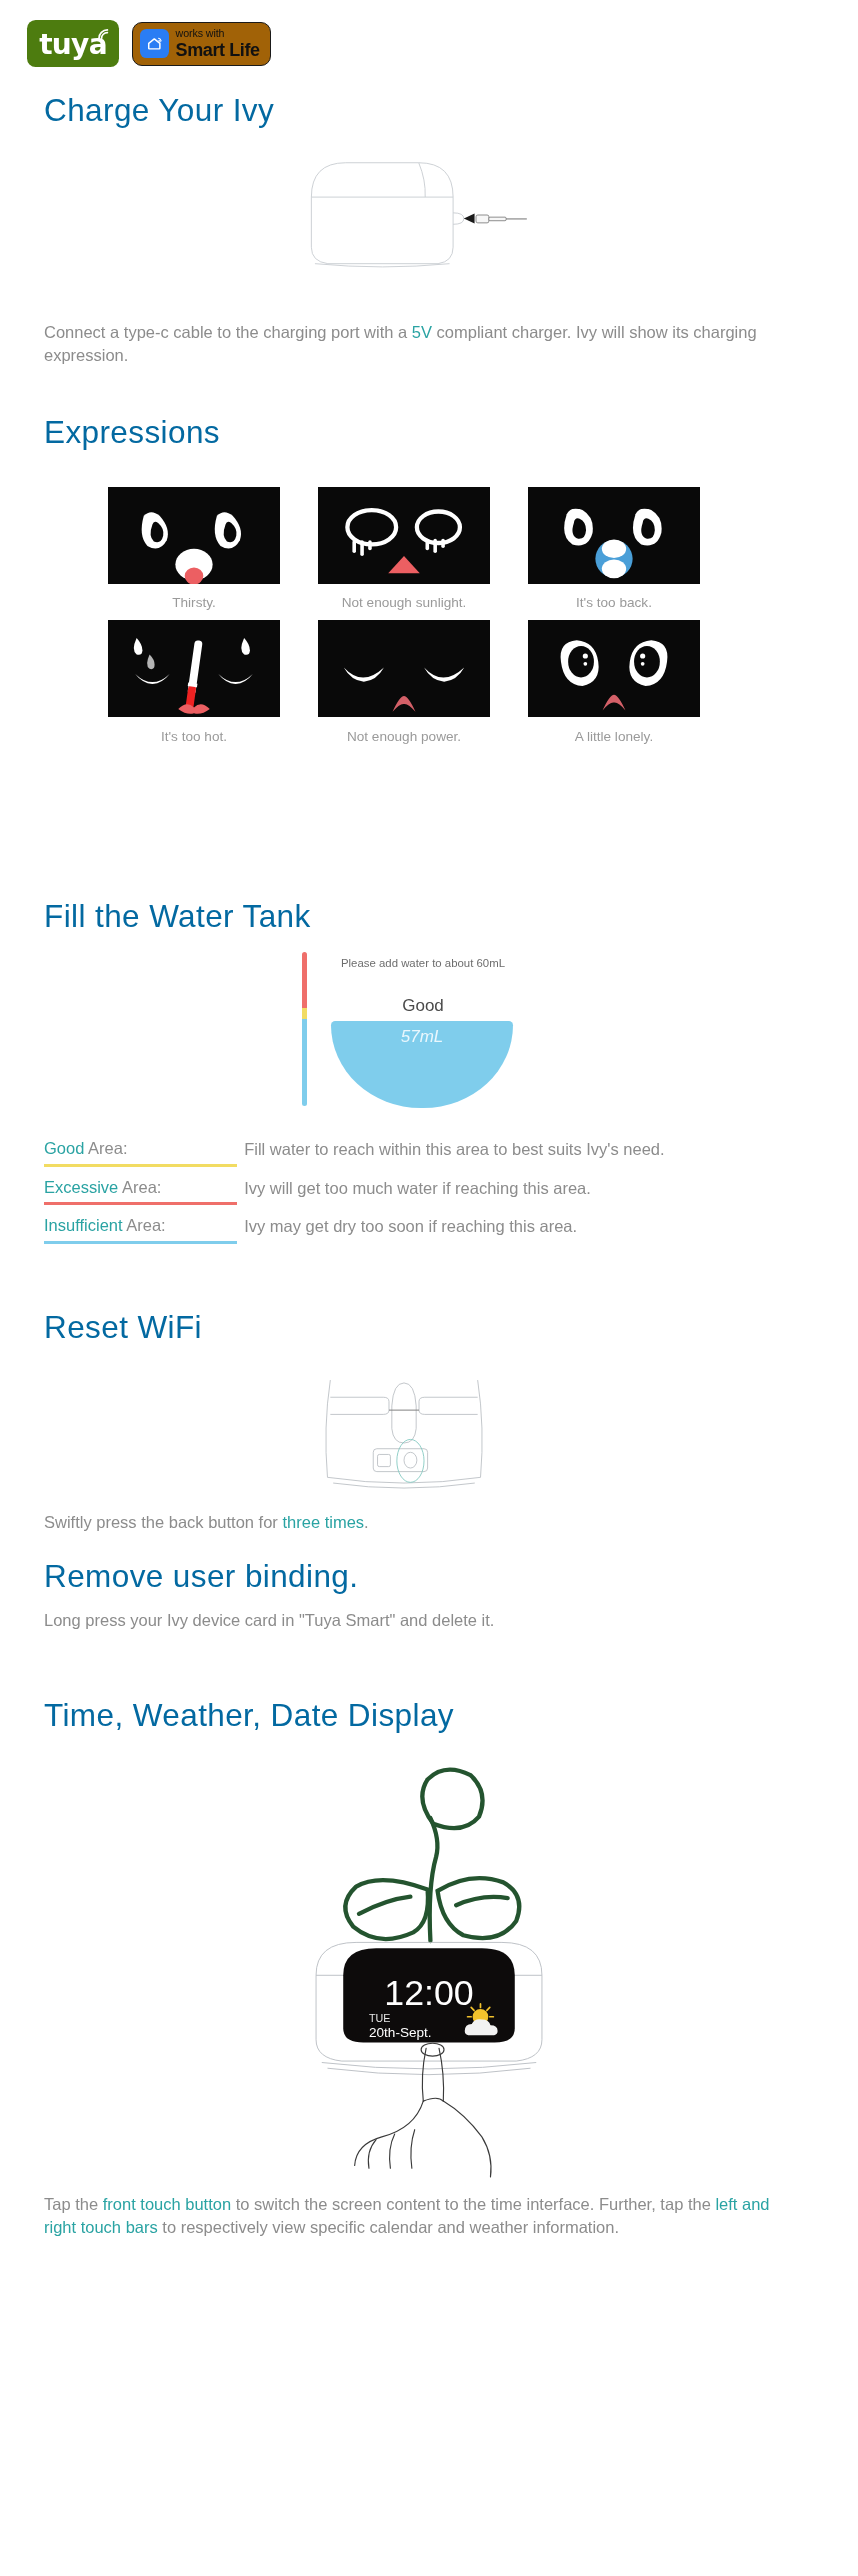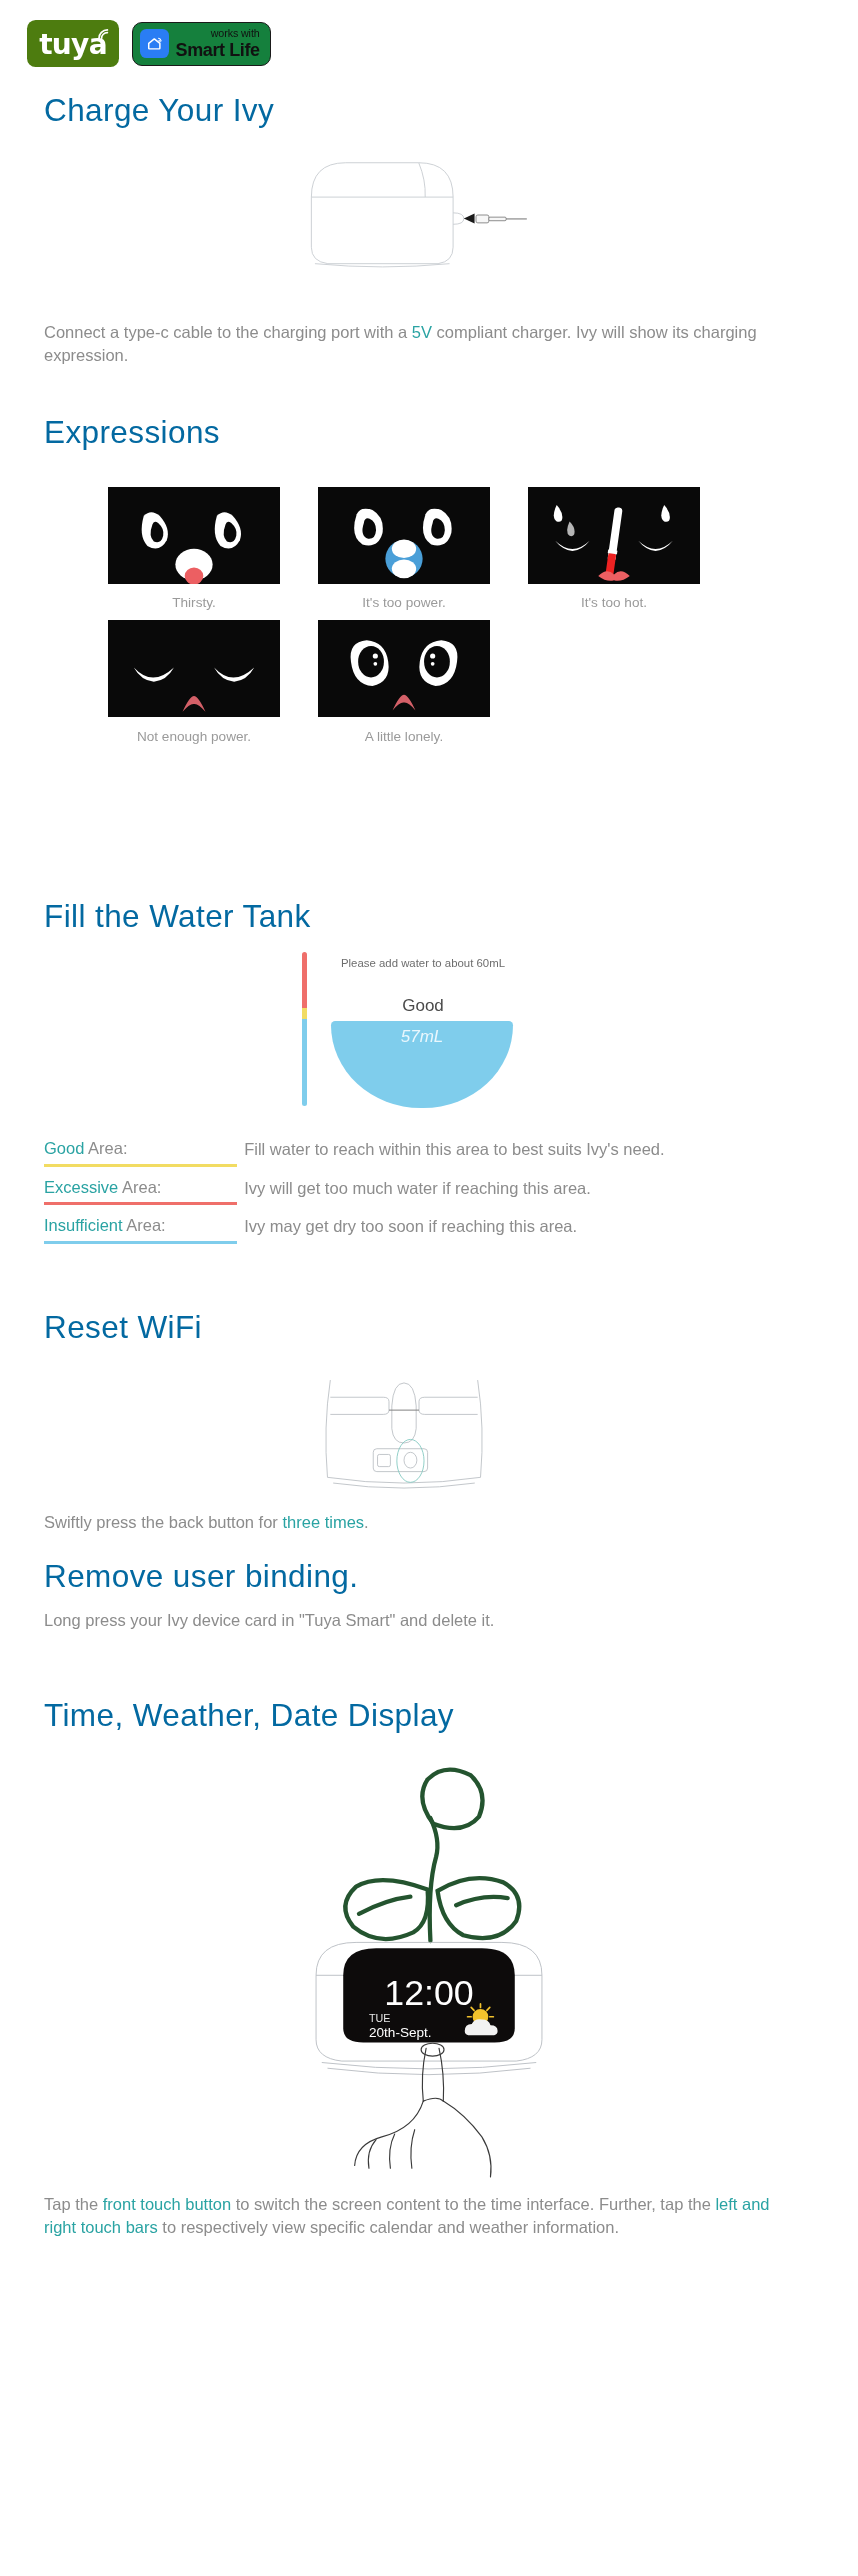--- a/index.html
+++ b/index.html
@@ -54,22 +54,21 @@
     height: 13px;
   }
   .sl-badge {
     border: 1.4px solid #1a1a1a;
     border-radius: 10px;
     height: 44px;
     display: flex;
     align-items: center;
     padding: 0 10px 0 7.2px;
     gap: 6.4px;
-    background: #15803d;
-    text-align: right;
+    background: #a16207;
   }
   .sl-icon {
     width: 29px; height: 29px;
     background: #2a7df4;
     border-radius: 6.4px;
     position: relative;
     display:flex; align-items:center; justify-content:center;
   }
   .sl-text { display: flex; flex-direction: column; line-height: 1; }
   .sl-works { font-size: 10.7px; color: #111; font-weight: 500; letter-spacing: -0.1px; }
@@ -241,34 +240,54 @@
           <path d="M62 52 Q56 68 64 76 Q74 80 77 68 Q79 58 70 50 Q64 46 62 52 Z" fill="#090909"></path>
           <path d="M152 40 Q144 68 157 82 Q174 92 184 74 Q190 58 174 40 Q162 30 152 40 Z" fill="#fff"></path>
           <path d="M164 52 Q158 68 166 76 Q176 80 179 68 Q181 58 172 50 Q166 46 164 52 Z" fill="#090909"></path>
           <ellipse cx="120" cy="108" rx="26" ry="22" fill="#fff"></ellipse>
           <ellipse cx="120" cy="124" rx="13" ry="12" fill="#ec5f62"></ellipse>
         </svg>
       </div>
       <div class="expr-label">Thirsty.</div>
     </div>
 
+    <div class="expr-cell">
+      <div class="expr-face">
+        <svg viewBox="0 0 240 135" width="172" height="97">
+          <ellipse cx="75" cy="56" rx="34" ry="24" fill="none" stroke="#fff" stroke-width="6"></ellipse>
+          <g fill="#fff">
+            <rect x="48" y="74" width="5" height="18" rx="2.5"></rect>
+            <rect x="59" y="74" width="5" height="22" rx="2.5"></rect>
+            <rect x="70" y="74" width="5" height="14" rx="2.5"></rect>
+          </g>
+          <ellipse cx="168" cy="56" rx="30" ry="22" fill="none" stroke="#fff" stroke-width="6"></ellipse>
+          <g fill="#fff">
+            <rect x="150" y="72" width="5" height="16" rx="2.5"></rect>
+            <rect x="161" y="72" width="5" height="20" rx="2.5"></rect>
+            <rect x="172" y="72" width="5" height="13" rx="2.5"></rect>
+          </g>
+          <path d="M120 96 L142 120 L98 120 Z" fill="#ec5f62"></path>
+        </svg>
+      </div>
+      <div class="expr-label">Not enough sunlight.</div>
+    </div>
 
     <div class="expr-cell">
       <div class="expr-face">
         <svg viewBox="0 0 240 135" width="172" height="97">
           <path d="M54 38 Q44 68 62 80 Q84 86 90 64 Q93 42 76 32 Q60 26 54 38 Z" fill="#fff"></path>
           <path d="M64 50 Q58 68 70 72 Q80 73 81 60 Q81 48 72 44 Q65 42 64 50 Z" fill="#090909"></path>
           <path d="M150 38 Q140 68 158 80 Q180 86 186 64 Q189 42 172 32 Q156 26 150 38 Z" fill="#fff"></path>
           <path d="M160 50 Q154 68 166 72 Q176 73 177 60 Q177 48 168 44 Q161 42 160 50 Z" fill="#090909"></path>
           <circle cx="120" cy="100" r="26" fill="#4a9fd8"></circle>
           <ellipse cx="120" cy="86" rx="17" ry="13" fill="#fff"></ellipse>
           <ellipse cx="120" cy="114" rx="17" ry="13" fill="#fff"></ellipse>
         </svg>
       </div>
-      <div class="expr-label">It's too power.</div>
+      <div class="expr-label">It's too back.</div>
     </div>
 
     <div class="expr-cell">
       <div class="expr-face">
         <svg viewBox="0 0 240 135" width="172" height="97">
           <path d="M40 25 Q32 42 40 48 Q48 50 48 42 Q48 34 40 25 Z" fill="#fff"></path>
           <path d="M58 48 Q51 63 58 68 Q65 70 65 62 Q65 55 58 48 Z" fill="#b5b5b5"></path>
           <path d="M190 25 Q182 42 190 48 Q198 50 198 42 Q198 34 190 25 Z" fill="#fff"></path>
           <path d="M38 75 Q62 98 86 75 Q76 88 62 89 Q48 88 38 75 Z" fill="#fff"></path>
           <path d="M154 75 Q178 98 202 75 Q192 88 178 89 Q164 88 154 75 Z" fill="#fff"></path>

